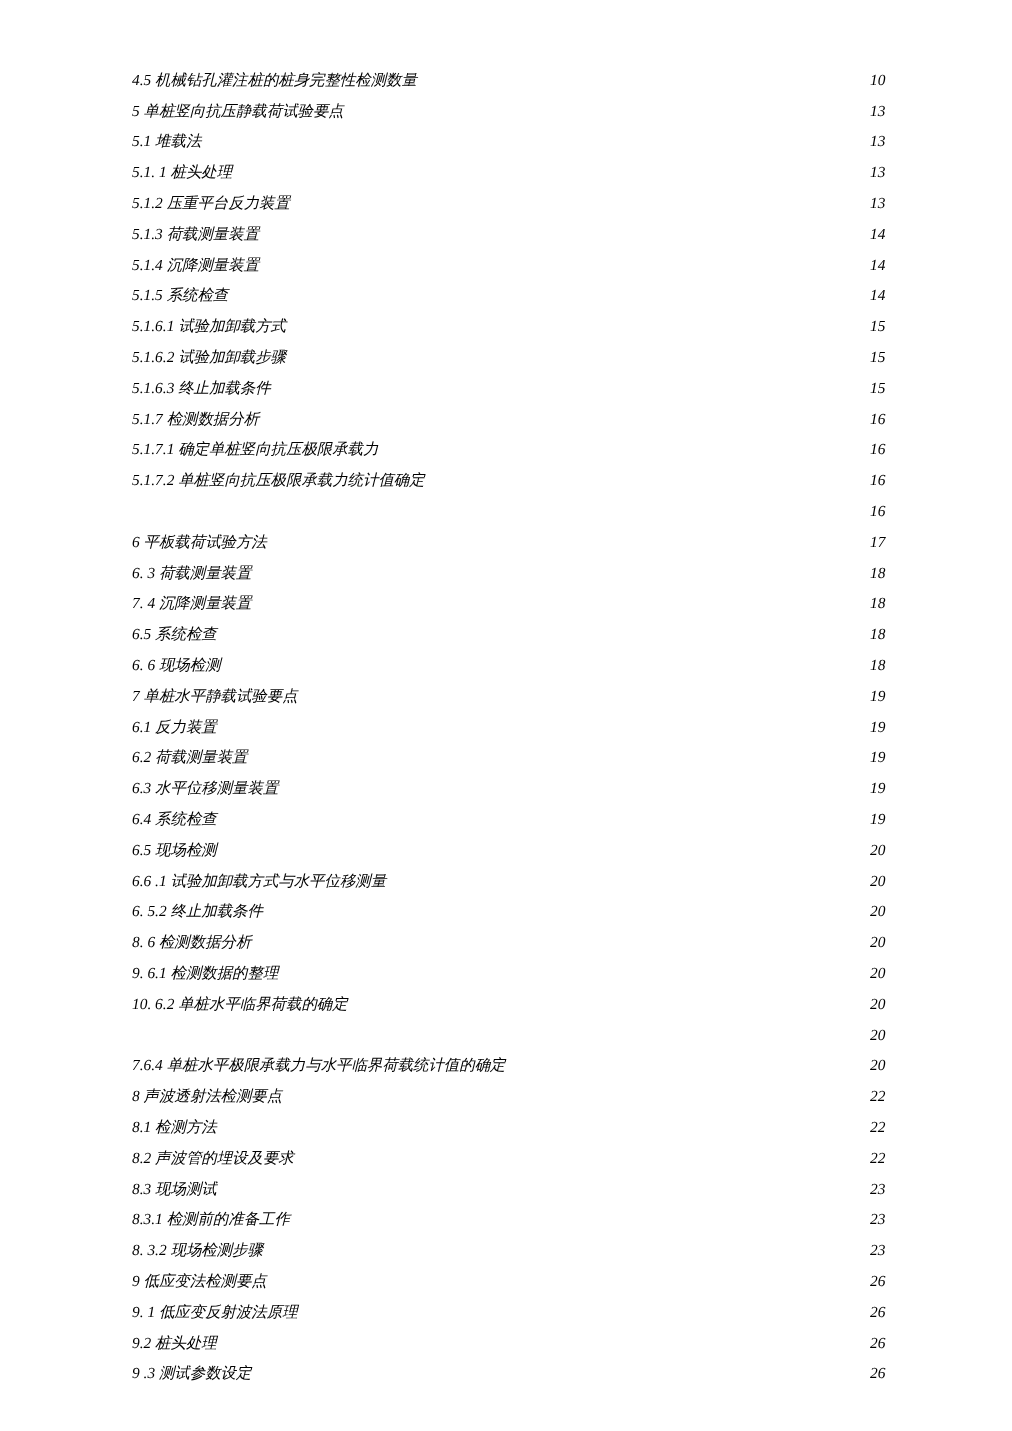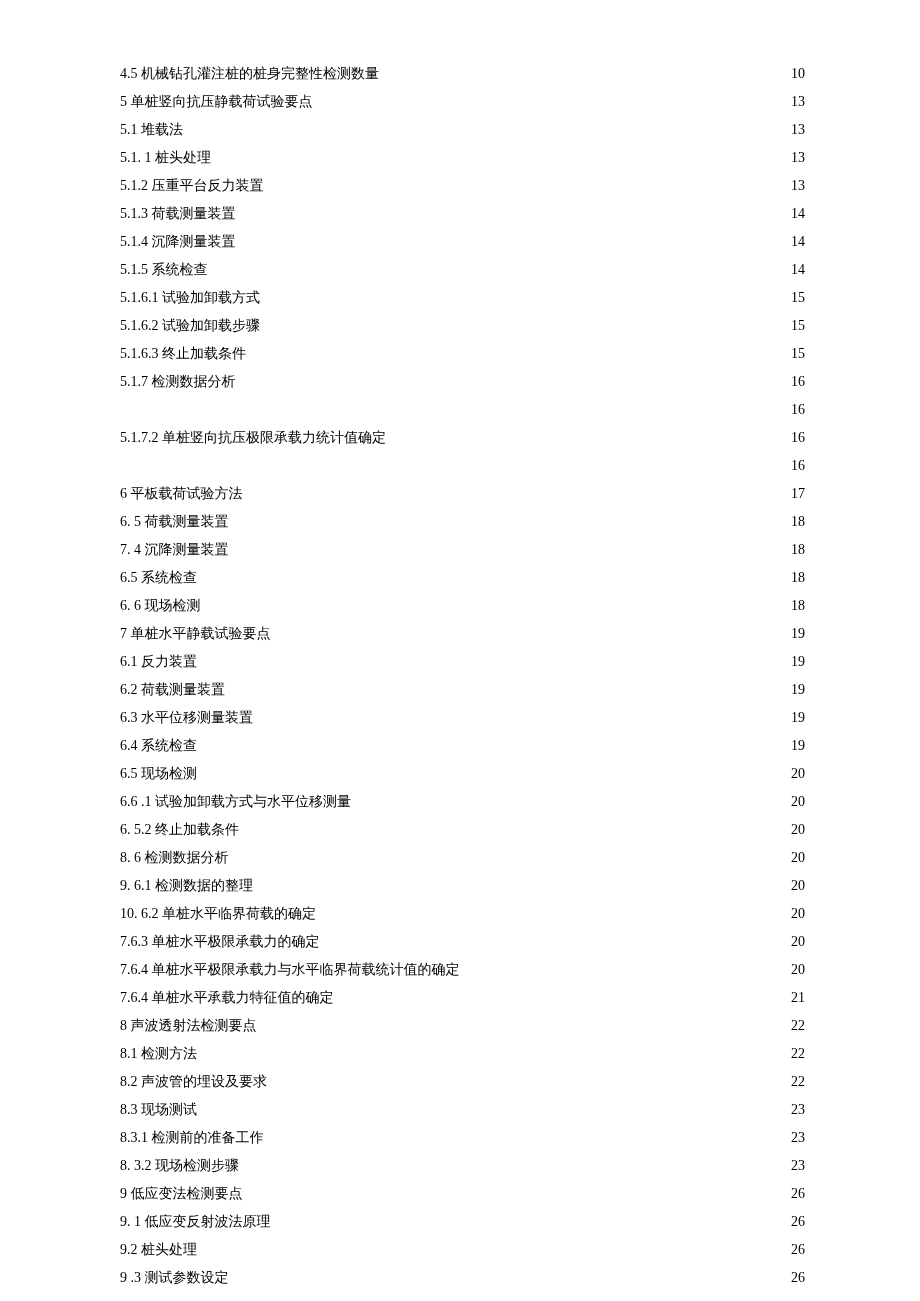--- a/index.html
+++ b/index.html
@@ -16,20 +16,21 @@
       padding: 60px 115px 60px 120px;
     }
     .toc-container {
       width: 100%;
     }
     .toc-entry {
       display: flex;
       align-items: center;
       line-height: 2.0;
       white-space: nowrap;
+      font-style: italic;
     }
     .toc-label {
       flex: 0 0 auto;
     }
     .toc-dots {
       flex: 1 1 auto;
       overflow: hidden;
       position: relative;
       margin: 0 2px;
     }
@@ -104,39 +105,40 @@
       <span class="toc-label">5.1.6.3      终止加载条件</span>
       <span class="toc-dots"></span>
       <span class="toc-page">15</span>
     </div>
     <div class="toc-entry">
       <span class="toc-label">5.1.7 检测数据分析</span>
       <span class="toc-dots"></span>
       <span class="toc-page">16</span>
     </div>
     <div class="toc-entry">
+      <span class="toc-label">5.1.7.1 确定单桩竖向抗压极限承载力</span>
       <span class="toc-dots"></span>
       <span class="toc-page">16</span>
     </div>
     <div class="toc-entry">
       <span class="toc-label">5.1.7.2 单桩竖向抗压极限承载力统计值确定</span>
       <span class="toc-dots"></span>
       <span class="toc-page">16</span>
     </div>
     <div class="toc-entry">
       <span class="toc-dots"></span>
       <span class="toc-page">16</span>
     </div>
     <div class="toc-entry">
       <span class="toc-label">6 平板载荷试验方法</span>
       <span class="toc-dots"></span>
       <span class="toc-page">17</span>
     </div>
     <div class="toc-entry">
-      <span class="toc-label">6.   5 荷载测量装置</span>
+      <span class="toc-label">6.   3 荷载测量装置</span>
       <span class="toc-dots"></span>
       <span class="toc-page">18</span>
     </div>
     <div class="toc-entry">
       <span class="toc-label">7.   4 沉降测量装置</span>
       <span class="toc-dots"></span>
       <span class="toc-page">18</span>
     </div>
     <div class="toc-entry">
       <span class="toc-label">6.5 系统检查</span>
@@ -197,33 +199,27 @@
       <span class="toc-label">9.   6.1 检测数据的整理</span>
       <span class="toc-dots"></span>
       <span class="toc-page">20</span>
     </div>
     <div class="toc-entry">
       <span class="toc-label">10. 6.2 单桩水平临界荷载的确定</span>
       <span class="toc-dots"></span>
       <span class="toc-page">20</span>
     </div>
     <div class="toc-entry">
-      <span class="toc-label">7.6.3 单桩水平极限承载力的确定</span>
       <span class="toc-dots"></span>
       <span class="toc-page">20</span>
     </div>
     <div class="toc-entry">
       <span class="toc-label">7.6.4 单桩水平极限承载力与水平临界荷载统计值的确定</span>
       <span class="toc-dots"></span>
       <span class="toc-page">20</span>
-    </div>
-    <div class="toc-entry">
-      <span class="toc-label">7.6.4 单桩水平承载力特征值的确定</span>
-      <span class="toc-dots"></span>
-      <span class="toc-page">21</span>
     </div>
     <div class="toc-entry">
       <span class="toc-label">8 声波透射法检测要点</span>
       <span class="toc-dots"></span>
       <span class="toc-page">22</span>
     </div>
     <div class="toc-entry">
       <span class="toc-label">8.1 检测方法</span>
       <span class="toc-dots"></span>
       <span class="toc-page">22</span>

